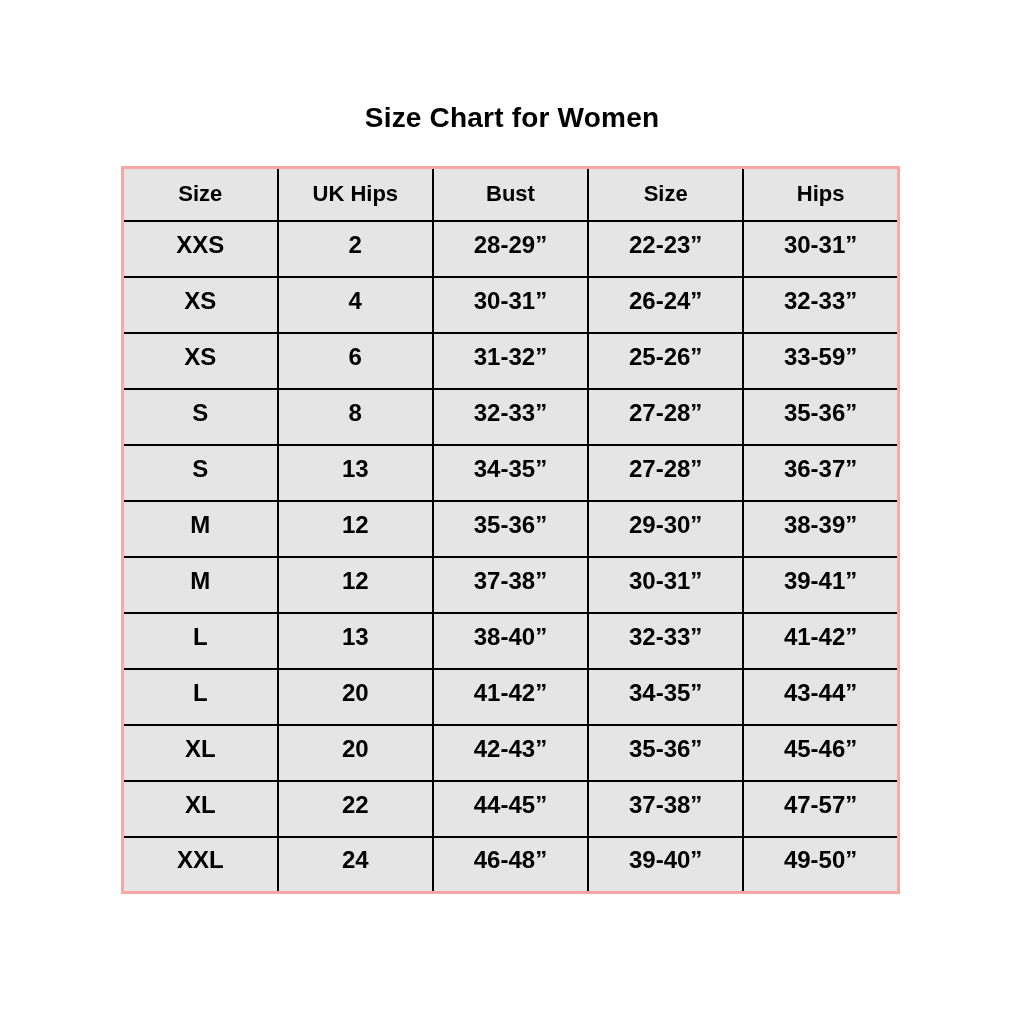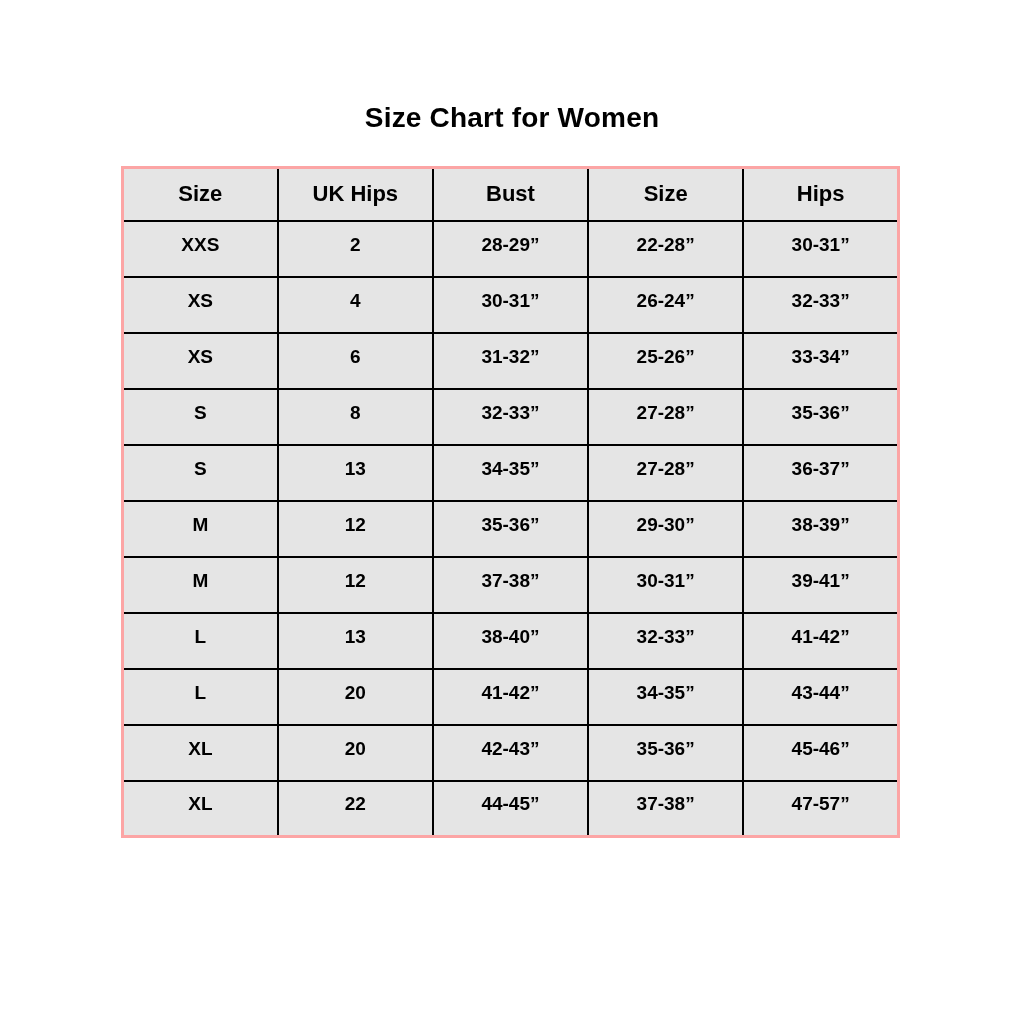--- a/index.html
+++ b/index.html
@@ -43,21 +43,21 @@
     vertical-align: middle;
     font-weight: bold;
     overflow: hidden;
   }
   table.size-chart th {
     height: 53px;
     font-size: 22px;
   }
   table.size-chart td {
     height: 56px;
-    font-size: 19px;
+    font-size: 24px;
     padding-bottom: 8px;
   }
 </style>
 </head>
 <body>
 
 <div class="page">
   <div class="title">Size Chart for Women</div>
 
   <table class="size-chart">
@@ -68,36 +68,36 @@
           <th>Bust</th>
           <th>Size</th>
           <th>Hips</th>
         </tr>
     </thead>
     <tbody id="table-body">
         <tr>
           <td>XXS</td>
           <td>2</td>
           <td>28-29”</td>
-          <td>22-28”</td>
+          <td>22-23”</td>
           <td>30-31”</td>
         </tr>
         <tr>
           <td>XS</td>
           <td>4</td>
           <td>30-31”</td>
           <td>26-24”</td>
           <td>32-33”</td>
         </tr>
         <tr>
           <td>XS</td>
           <td>6</td>
           <td>31-32”</td>
           <td>25-26”</td>
-          <td>33-34”</td>
+          <td>33-59”</td>
         </tr>
         <tr>
           <td>S</td>
           <td>8</td>
           <td>32-33”</td>
           <td>27-28”</td>
           <td>35-36”</td>
         </tr>
         <tr>
           <td>S</td>
@@ -141,15 +141,22 @@
           <td>35-36”</td>
           <td>45-46”</td>
         </tr>
         <tr>
           <td>XL</td>
           <td>22</td>
           <td>44-45”</td>
           <td>37-38”</td>
           <td>47-57”</td>
         </tr>
+        <tr>
+          <td>XXL</td>
+          <td>24</td>
+          <td>46-48”</td>
+          <td>39-40”</td>
+          <td>49-50”</td>
+        </tr>
       </tbody>
   </table>
 </div>
 
 </body></html>

